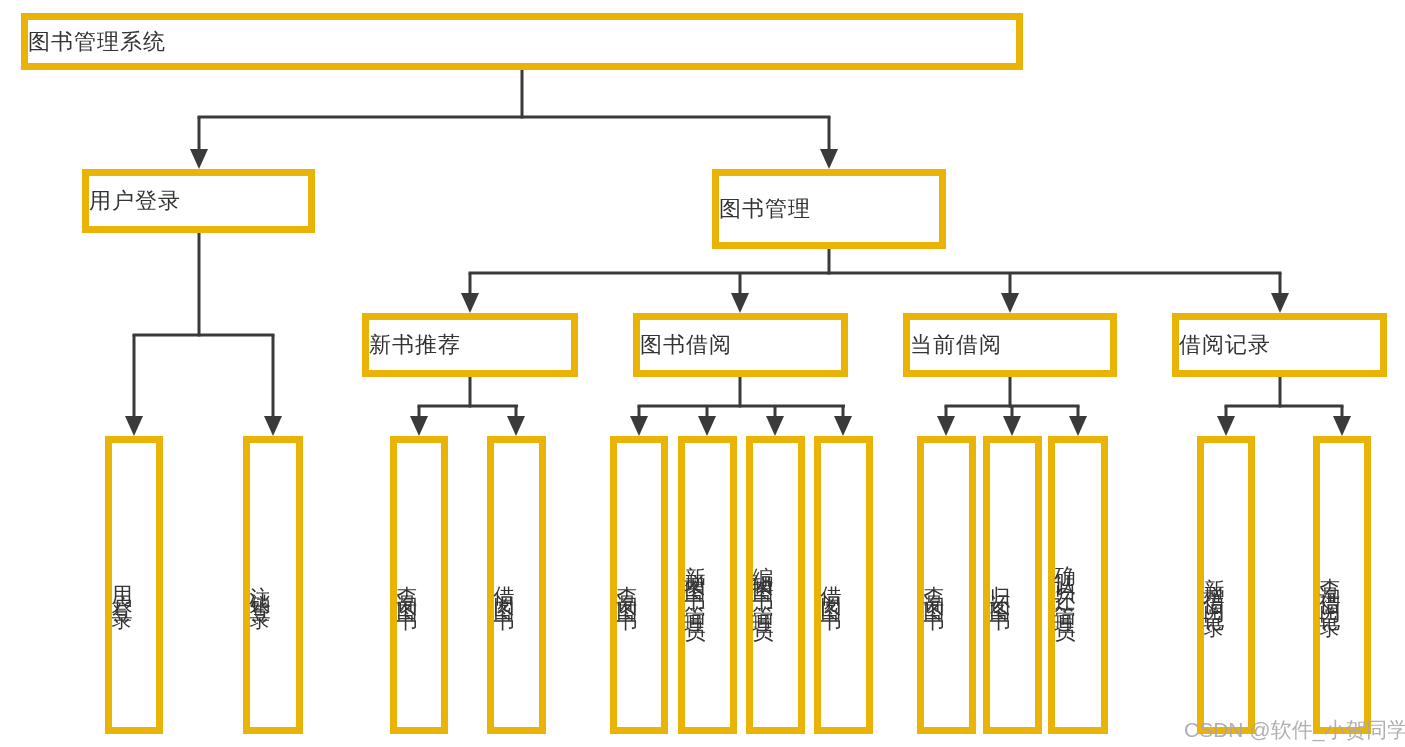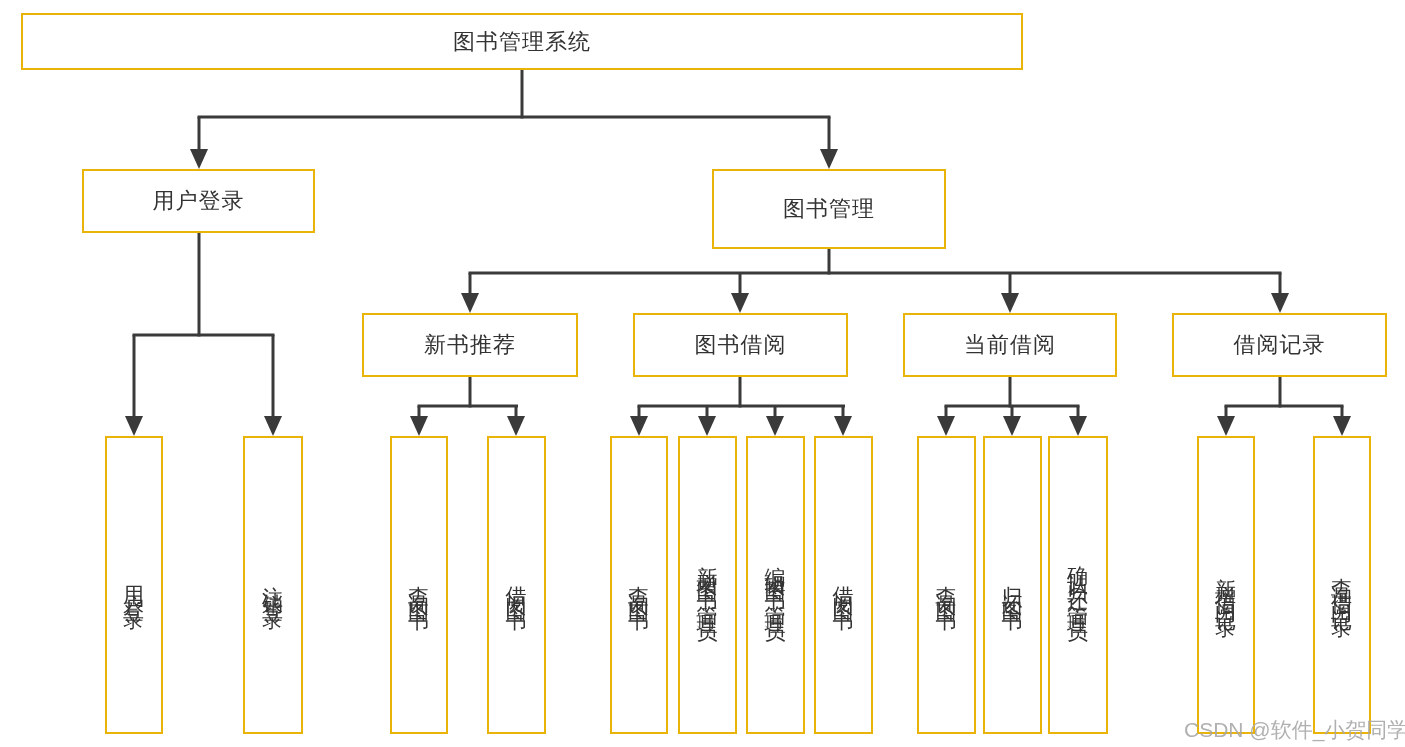--- a/index.html
+++ b/index.html
@@ -18,25 +18,24 @@
   .connectors {
     position: absolute;
     left: 0; top: 0;
     width: 1405px;
     height: 747px;
     pointer-events: none;
   }
   .box {
     position: absolute;
     box-sizing: border-box;
-    border: 2px solid #eab308;
+    border: 7px solid #eab308;
     background: #ffffff;
     display: flex;
     align-items: center;
-    justify-content: center;
   }
   .hlabel {
     font-size: 22px;
     color: #333333;
     letter-spacing: 1px;
     white-space: nowrap;
   }
   .vlabel {
     writing-mode: vertical-rl;
     text-orientation: mixed;

